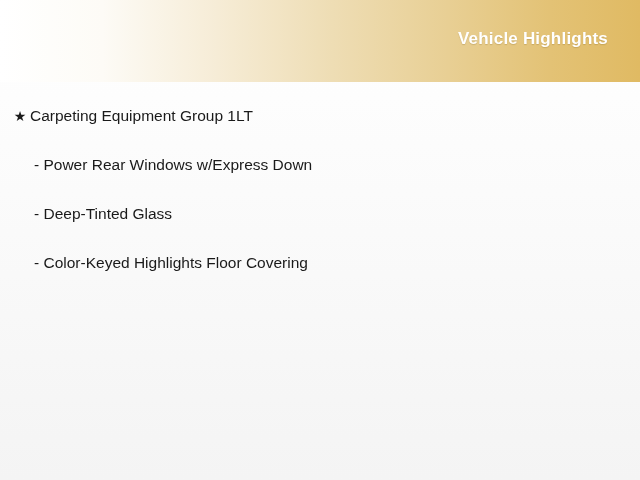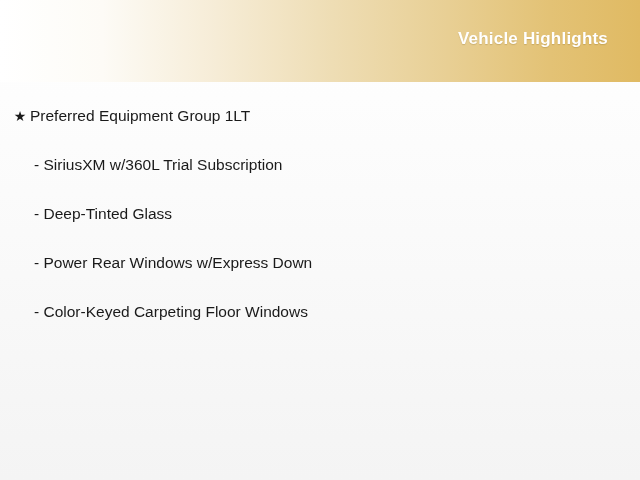--- a/index.html
+++ b/index.html
@@ -84,40 +84,36 @@
 <div class="page">
 
   <div class="header-band">
     <div class="header-title">Vehicle Highlights</div>
   </div>
 
   <div class="content">
 
     <div class="hl-row">
       <div class="bullet-star">★</div>
-      <div class="hl-text">Preferred Equipment Group 1LT</div>
+      <div class="hl-text">Carpeting Equipment Group 1LT</div>
     </div>
+
+
+
 
     <div class="hl-row">
       <div class="bullet-blank"></div>
-      <div class="hl-text sub">- SiriusXM w/360L Trial Subscription</div>
+      <div class="hl-text sub">- Power Rear Windows w/Express Down</div>
     </div>
-
-
 
     <div class="hl-row">
       <div class="bullet-blank"></div>
       <div class="hl-text sub">- Deep-Tinted Glass</div>
     </div>
 
-    <div class="hl-row">
-      <div class="bullet-blank"></div>
-      <div class="hl-text sub">- Power Rear Windows w/Express Down</div>
-    </div>
-
 
     <div class="hl-row">
       <div class="bullet-blank"></div>
-      <div class="hl-text sub">- Color-Keyed Carpeting Floor Windows</div>
+      <div class="hl-text sub">- Color-Keyed Highlights Floor Covering</div>
     </div>
 
   </div>
 </div>
 
 </body></html>

